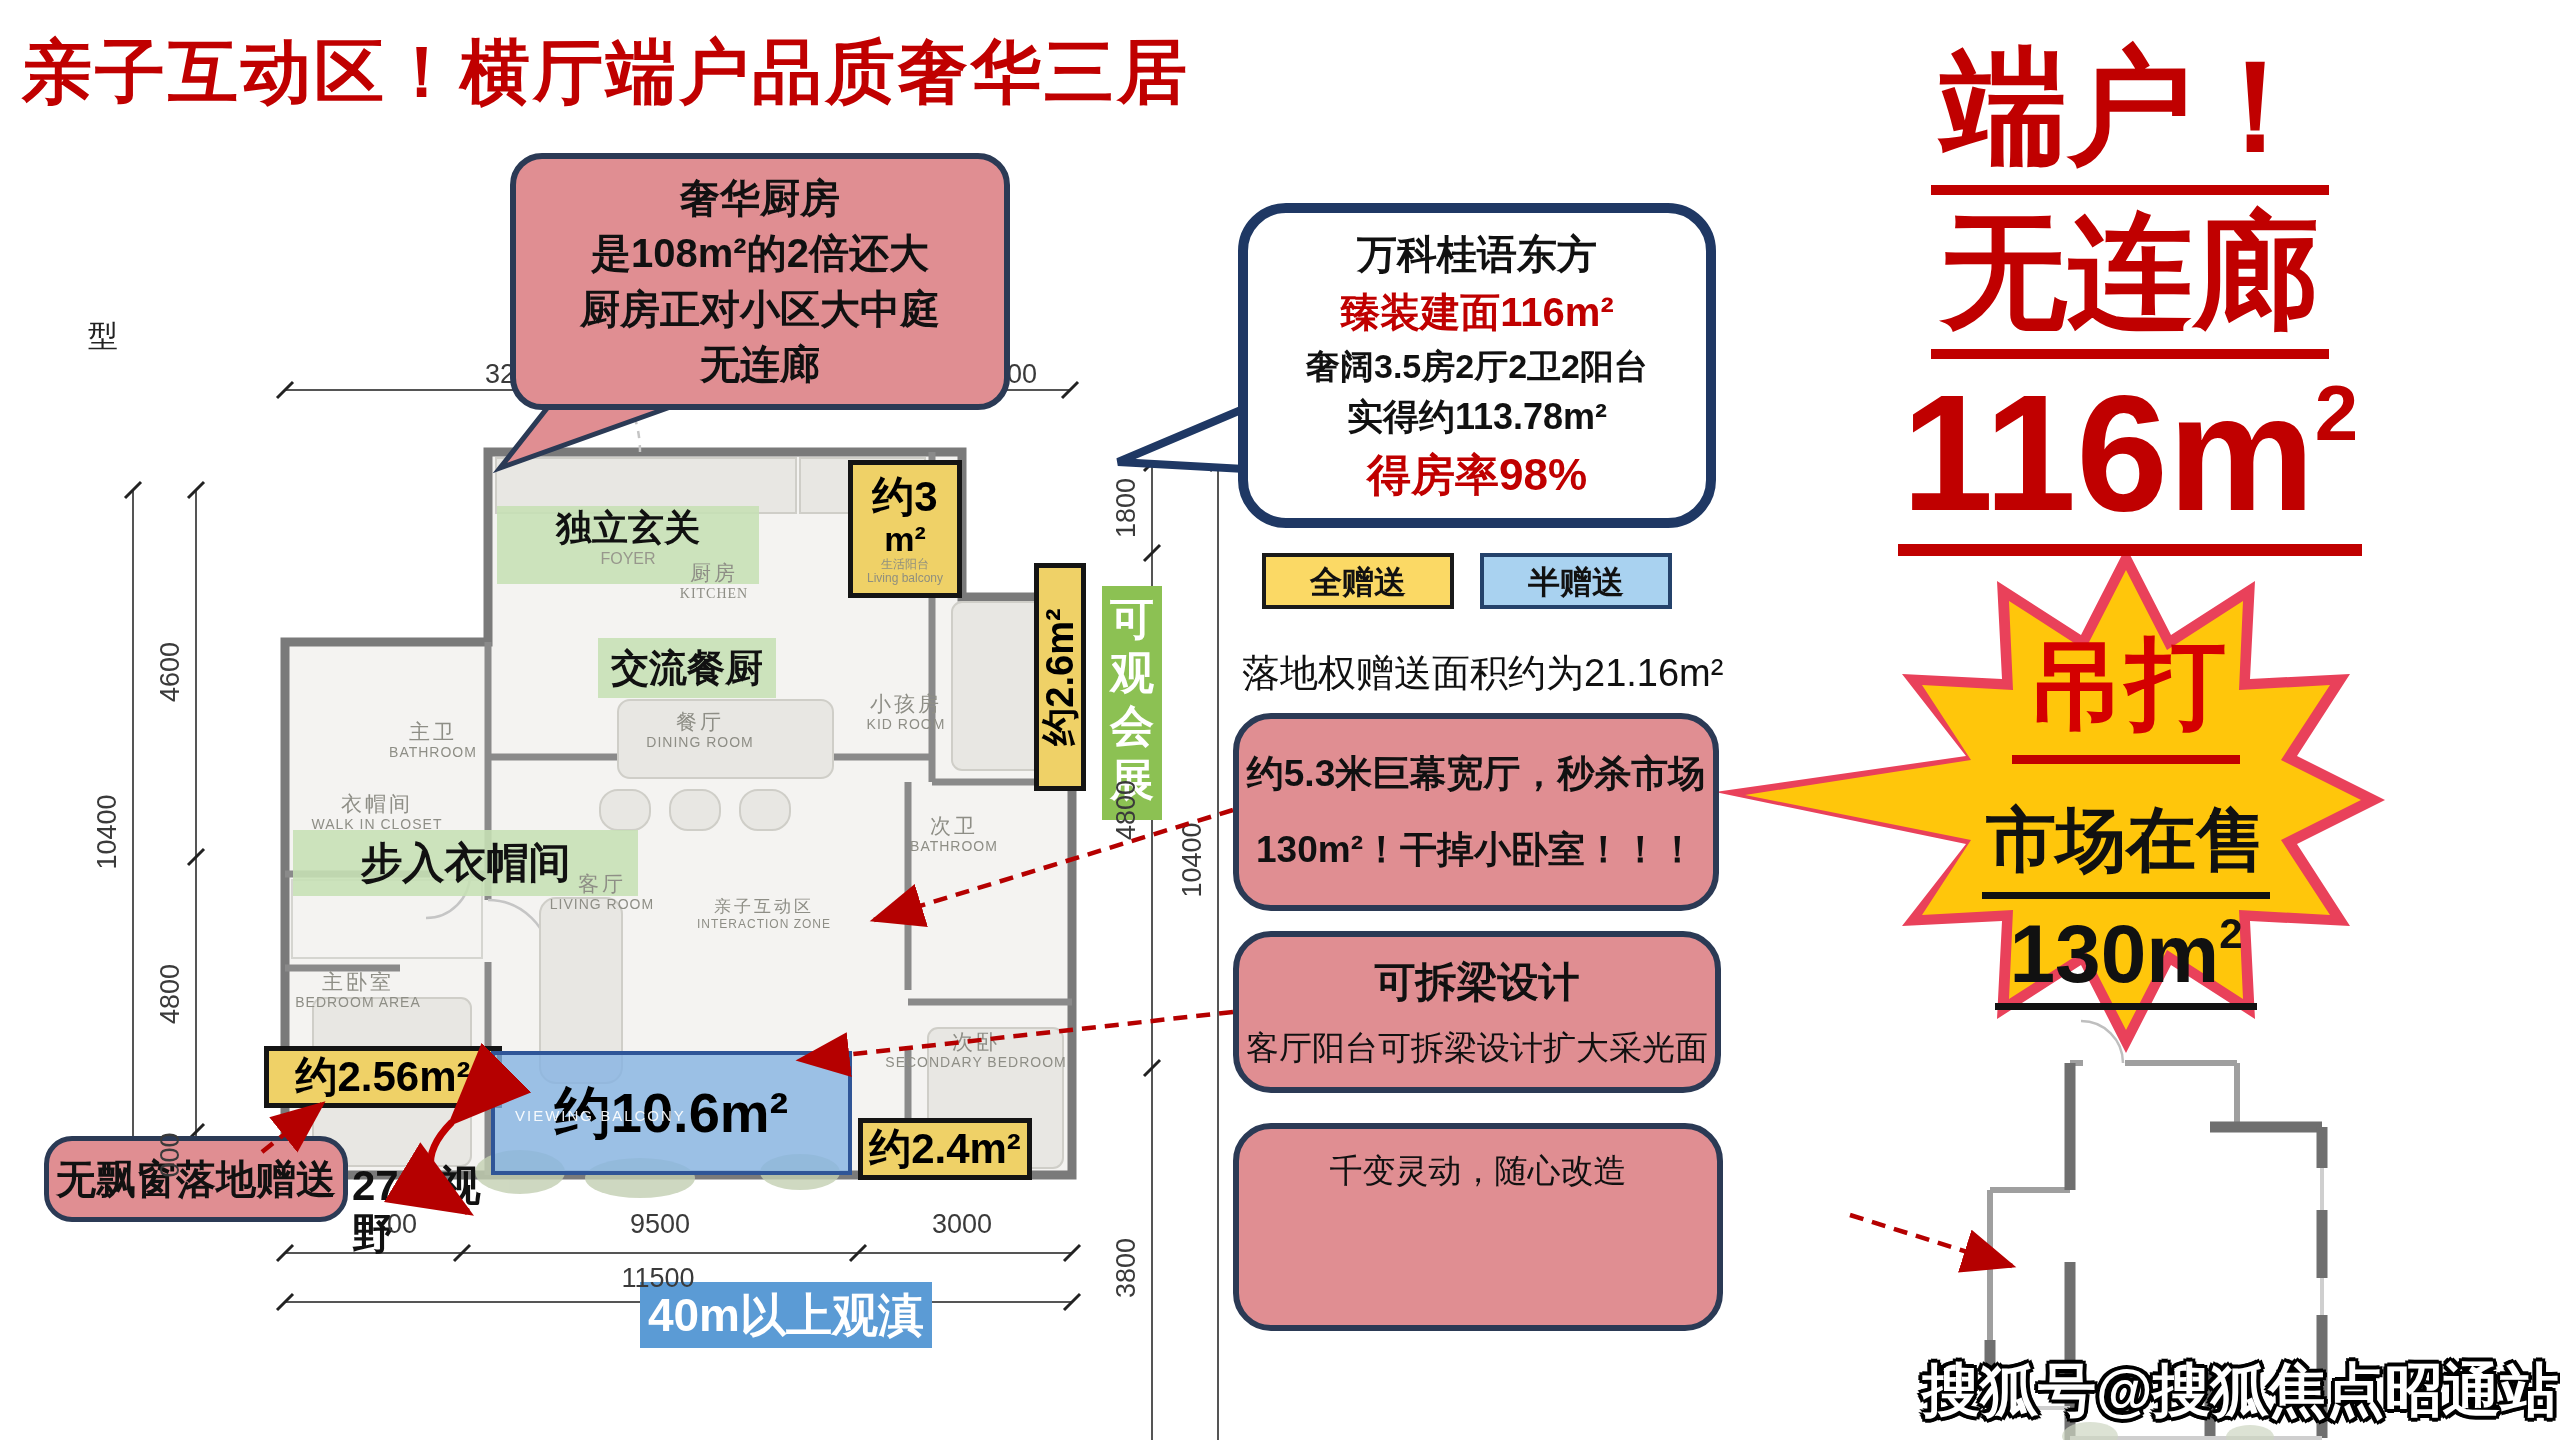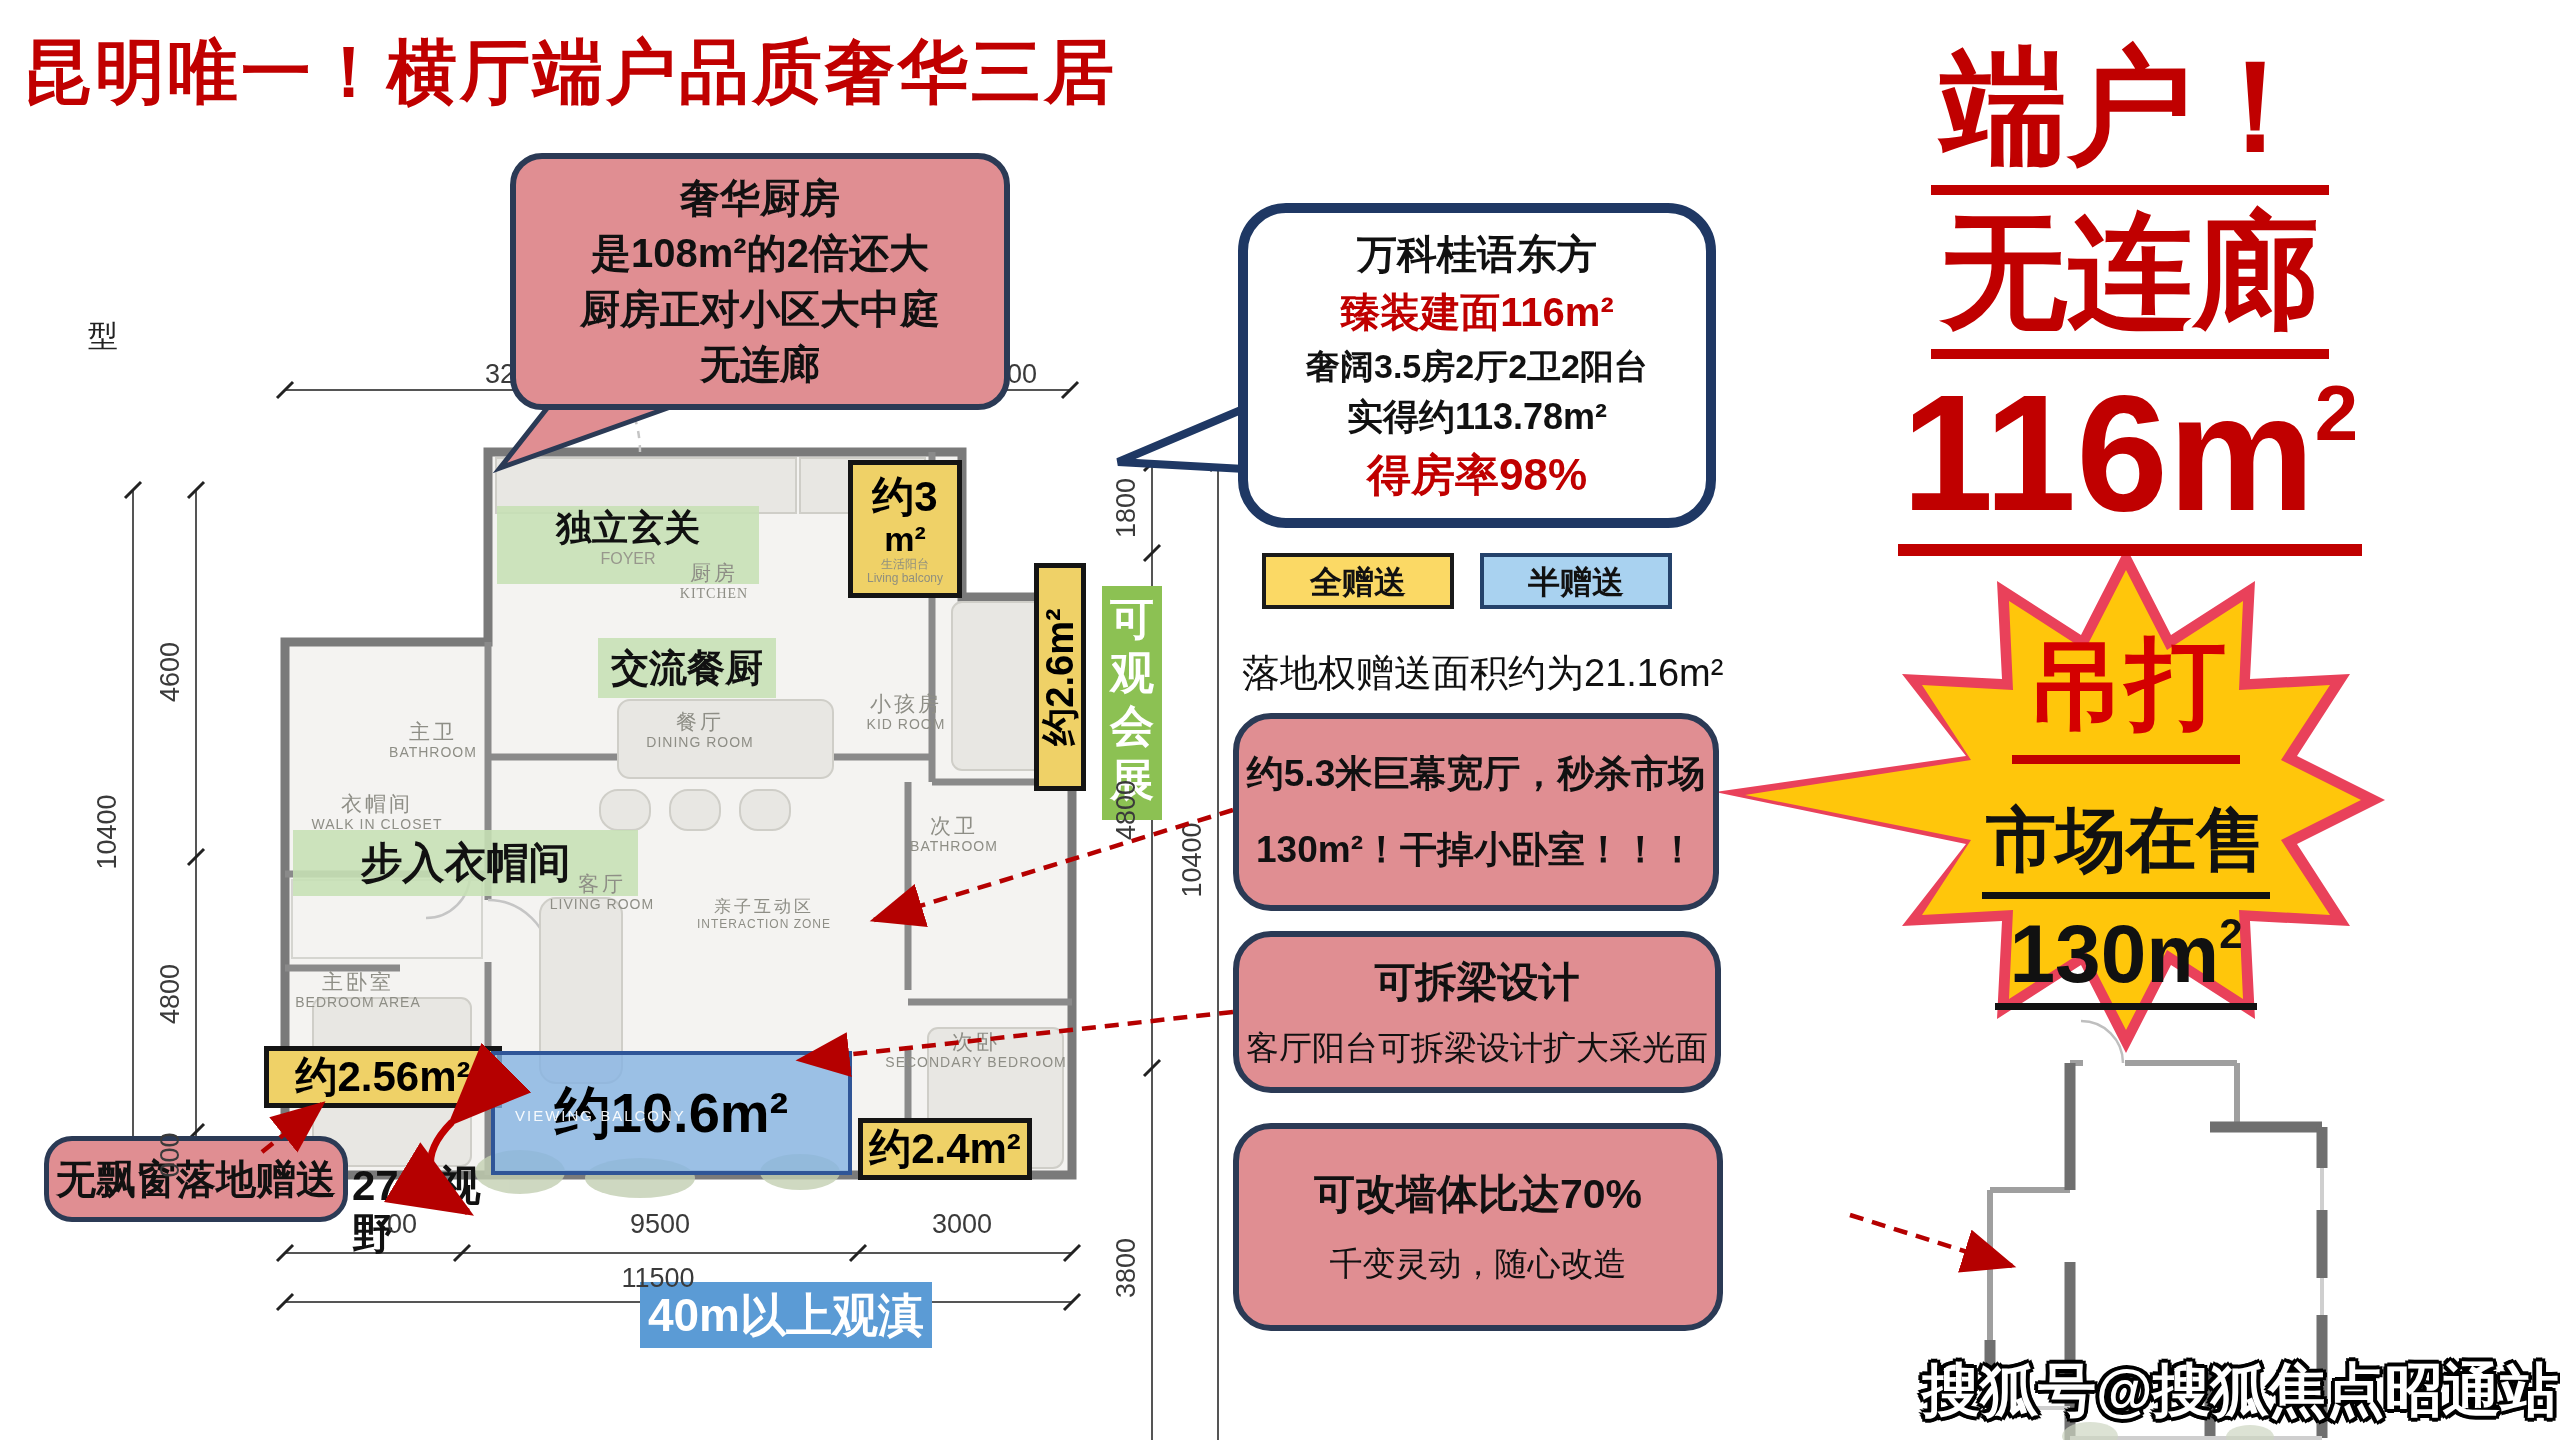--- a/index.html
+++ b/index.html
@@ -273,21 +273,21 @@
     </defs>
     <g stroke="#B50000" stroke-width="4.5" stroke-dasharray="14 9" fill="none">
       <line x1="1233" y1="810" x2="874" y2="920" marker-end="url(#ra)"></line>
       <line x1="1233" y1="1012" x2="800" y2="1060" marker-end="url(#ra)"></line>
       <line x1="262" y1="1152" x2="322" y2="1104" marker-end="url(#ra)"></line>
       <line x1="1850" y1="1215" x2="2012" y2="1266" marker-end="url(#ra)"></line>
     </g>
     <path d="M452,1122 Q402,1172 468,1212" stroke="#C00000" stroke-width="7" fill="none" marker-start="url(#ra)" marker-end="url(#ra)"></path>
   </svg>
 
-  <div class="title">昆明唯一！横厅端户品质奢华三居</div>
+  <div class="title">亲子互动区！横厅端户品质奢华三居</div>
   <div class="abs" style="left:88px;top:316px;font-size:30px;color:#222;">型</div>
 
   <div class="pink-box" style="left:510px;top:153px;width:500px;height:257px;border-radius:32px;display:flex;flex-direction:column;justify-content:center;">
     <div style="font-size:40px;font-weight:bold;line-height:1.38;">奢华厨房</div>
     <div style="font-size:40px;font-weight:bold;line-height:1.38;">是108m²的2倍还大</div>
     <div style="font-size:40px;font-weight:bold;line-height:1.38;">厨房正对小区大中庭</div>
     <div style="font-size:40px;font-weight:bold;line-height:1.38;">无连廊</div>
   </div>
 
   <div class="bubble">
@@ -304,21 +304,20 @@
 
   <div class="pink-box" style="left:1233px;top:713px;width:486px;height:198px;display:flex;flex-direction:column;justify-content:center;gap:26px;">
     <div class="fbox-line">约5.3米巨幕宽厅，秒杀市场</div>
     <div class="fbox-line">130m²！干掉小卧室！！！</div>
   </div>
   <div class="pink-box" style="left:1233px;top:931px;width:488px;height:162px;">
     <div style="font-size:41px;font-weight:bold;margin-top:18px;">可拆梁设计</div>
     <div style="font-size:33px;margin-top:16px;">客厅阳台可拆梁设计扩大采光面</div>
   </div>
   <div class="pink-box" style="left:1233px;top:1123px;width:490px;height:208px;">
-    <div style="font-size:41px;font-weight:bold;margin-top:38px;">可改墙体比达70%</div>
     <div style="font-size:33px;margin-top:20px;">千变灵动，随心改造</div>
   </div>
 
   <div class="rb">
     <div class="line"><span class="u">端户！</span></div>
     <div class="line"><span class="u">无连廊</span></div>
     <div class="line"><span class="area"><span>116</span><span>m</span><sup>2</sup></span></div>
   </div>
 
   <div class="star-txt">

